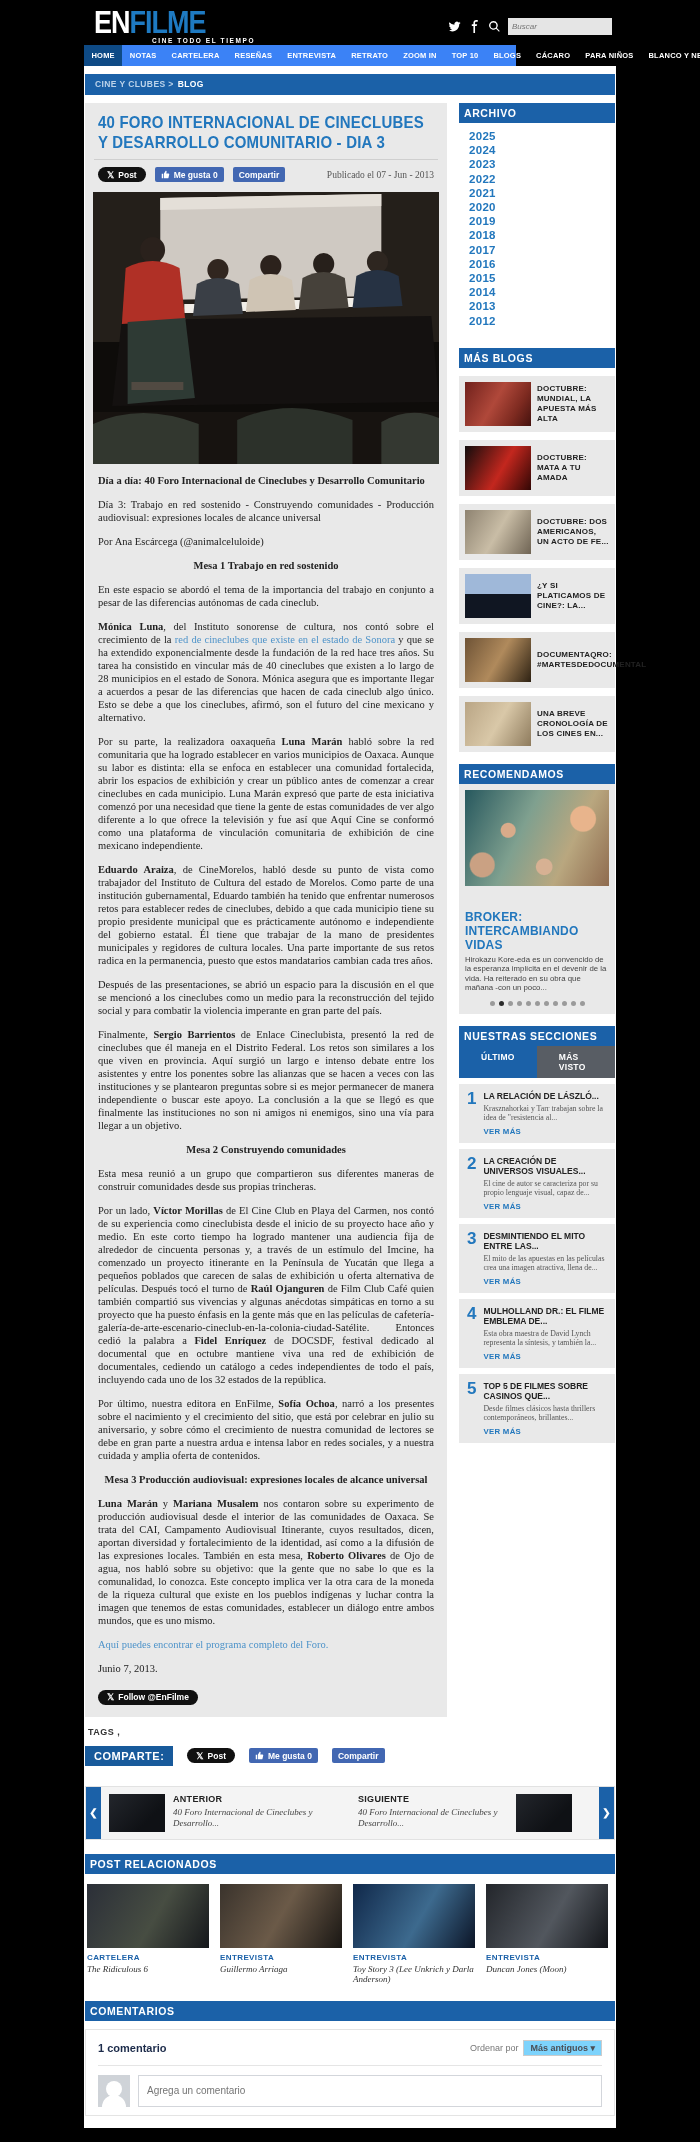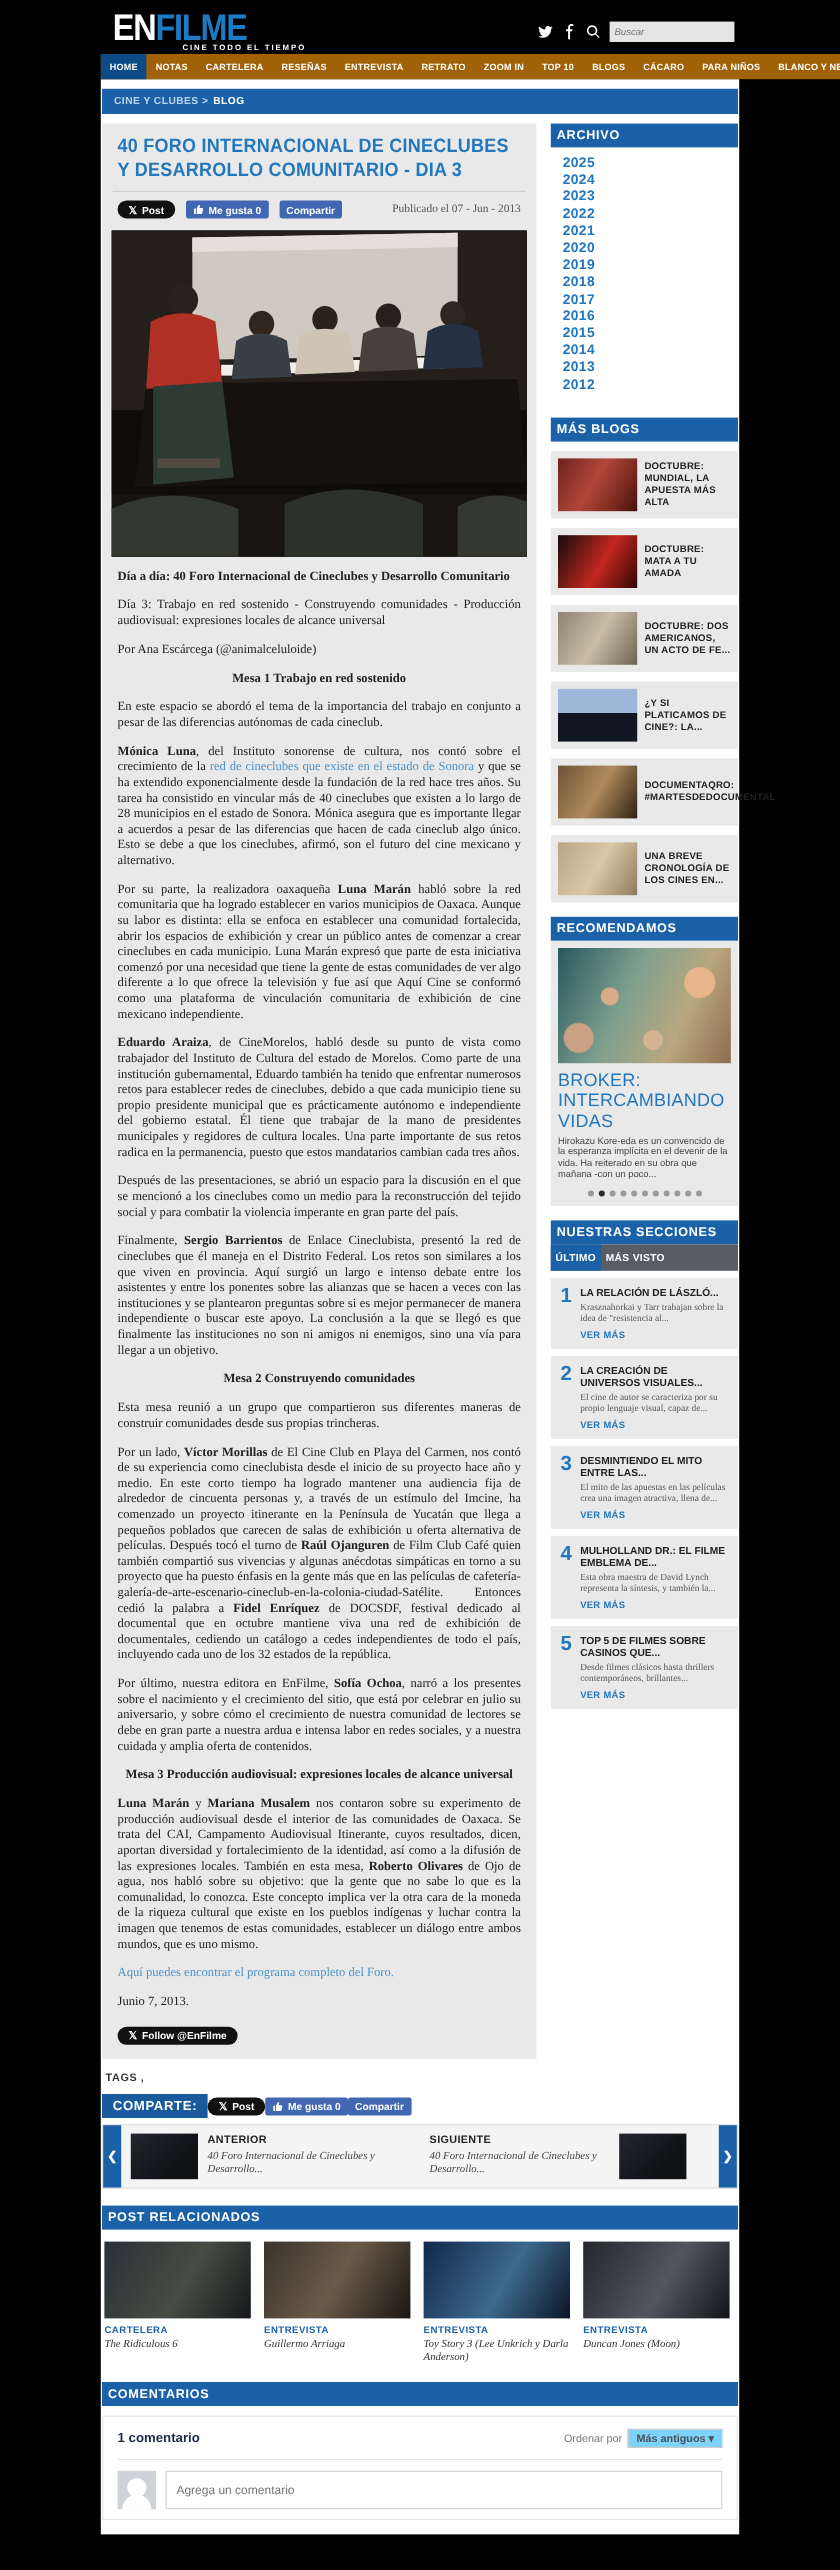--- a/index.html
+++ b/index.html
@@ -9,21 +9,21 @@
   
   .site-header{height:66px;position:relative}
   .logo{position:absolute;left:10px;top:8px;line-height:1}
   .logo-main{font-size:27px;font-weight:bold;letter-spacing:-1px;transform:scaleY(1.15);transform-origin:left top;display:inline-block}
   .logo-en{color:#fff}.logo-filme{color:#1e7ac2}
   .logo-tag{color:#fff;font-size:6.5px;font-weight:bold;letter-spacing:1.6px;margin:3px 0 0 58px}
   .hdr-right{position:absolute;right:4px;top:18px;display:flex;align-items:center;gap:7px}
   .hdr-ico{width:13px;height:13px;fill:#fff;display:block}
   .hdr-search{width:104px;height:17px;background:#e5e5e5;border:0;font-size:8px;font-style:italic;color:#555;padding:0 4px;font-family:Liberation Sans, sans-serif}
   
-  .main-nav{position:absolute;left:0;bottom:0;width:616px;height:21px;background:#a16207;display:flex;align-items:stretch}
+  .main-nav{position:absolute;left:0;bottom:0;width:432px;height:21px;background:#3b82f6;display:flex;align-items:stretch}
   .nav-item{color:#fff;font-size:7.5px;font-weight:bold;letter-spacing:.2px;display:flex;align-items:center;padding:0 7.5px;white-space:nowrap}
   .nav-item.active{background:#0e4craft8}
   .nav-item.active{background:#0e4a85}
   
   .container{background:#fff;padding:8px 1px 12px}
   .breadcrumb{height:21px;background:#1b61a8;color:#bcd3ea;font-size:8.5px;font-weight:bold;line-height:21px;padding:0 10px;letter-spacing:.4px}
   .breadcrumb .cur{color:#fff;margin-left:4px}
   .content{display:flex;padding-top:8px}
   .left-col{width:362px}
   .sidebar{width:156px;margin-left:12px}
@@ -40,21 +40,21 @@
   .photo-wrap svg{display:block;width:100%;height:100%}
   .a-body{margin-top:4px}
   .a-body p{font-family:"Liberation Serif",serif;font-size:10.5px;line-height:13px;color:#222;text-align:justify;margin-bottom:11px}
   .a-body p.bh{font-weight:bold;text-align:center}
   .a-body span.b{font-weight:bold}
   .a-body span.lnk{color:#4e93c9;cursor:pointer}
   .follow-row{margin-top:4px}
   .xglyph{font-weight:bold;font-size:9px}
   
   .tags-row{padding:10px 3px 4px;font-size:9px;font-weight:bold;color:#333;letter-spacing:.5px}
-  .comparte-row{display:flex;align-items:center;margin:5px 0 5px}
+  .comparte-row{display:flex;align-items:center;gap:14px;margin:5px 0 20px}
   .comparte-label{background:#185a9b;color:#fff;font-weight:bold;font-size:11px;padding:4px 9px;letter-spacing:.5px}
   
   .prevnext{display:flex;align-items:stretch;margin-bottom:14px;background:#f4f4f4;border:1px solid #e2e2e2;width:530px}
   .pn-arrow{width:15px;background:#1b61a8;color:#fff;display:flex;align-items:center;justify-content:center;font-size:10px;font-weight:bold}
   .pn-cell{display:flex;gap:8px;padding:7px 8px;flex:1}
   .pn-thumb{width:56px;height:38px;background:linear-gradient(135deg,#23262c,#0f1115 70%)}
   .pn-label{font-size:9px;font-weight:bold;color:#222;letter-spacing:.3px}
   .pn-title{font-family:"Liberation Serif",serif;font-style:italic;font-size:9px;color:#444;line-height:11px;margin-top:3px;max-width:150px}
   
   .section-bar{background:#1b61a8;color:#fff;font-size:10.5px;font-weight:bold;letter-spacing:.6px;padding:4px 5px;transform-origin:left top}
@@ -95,27 +95,27 @@
   .th-docqro{background:linear-gradient(120deg,#6e5336,#b08a5c 50%,#2e2213)}
   .th-cronologia{background:linear-gradient(120deg,#b9a585,#d9c8a8 50%,#8e7b5d)}
   .blog-label{font-size:8px;font-weight:bold;color:#222;line-height:10px;letter-spacing:.2px;align-self:center}
   .reco-card{background:#e9e9e9;padding:6px;margin-top:0}
   .reco-img{height:96px;background:
       radial-gradient(circle at 82% 30%,#e8b48c 0 9%,transparent 10%),
       radial-gradient(circle at 30% 42%,#d9ab8a 0 6%,transparent 7%),
       radial-gradient(circle at 12% 78%,#caa183 0 8%,transparent 9%),
       radial-gradient(circle at 55% 80%,#d7b193 0 7%,transparent 8%),
       linear-gradient(115deg,#27585e,#7fa08f 40%,#b9a77f 70%,#8f6b4f)}
-  .reco-title{color:#2277bd;font-size:15px;font-weight:normal;margin-top:6px;letter-spacing:.2px}
+  .reco-title{color:#2277bd;font-size:12px;font-weight:bold;margin-top:24px;letter-spacing:.2px}
   .reco-text{font-size:7.8px;color:#444;line-height:9.5px;margin-top:3px}
   .dots{display:flex;gap:4px;justify-content:center;margin:8px 0 2px}
   .dot{width:5px;height:5px;border-radius:50%;background:#9a9a9a}
   .dot.active{background:#2b2b2b}
   .tabbar{display:flex;background:#585d64}
-  .tab{color:#fff;font-size:8.5px;font-weight:bold;padding:6px 4px;letter-spacing:.3px}
+  .tab{color:#fff;font-size:8.5px;font-weight:bold;padding:6px 22px;letter-spacing:.3px}
   .tab.active{background:#1b61a8}
   .sec-card{background:#e9e9e9;margin-top:6px;padding:7px 8px;display:flex;gap:7px}
   .sec-num{color:#2277bd;font-size:17px;font-weight:bold;line-height:16px;flex:none}
   .sec-title{font-size:8.5px;font-weight:bold;color:#222;line-height:10px}
   .sec-exc{font-family:"Liberation Serif",serif;font-size:7.8px;color:#555;line-height:9.5px;margin-top:3px}
   .sec-more{color:#2277bd;font-size:7.8px;font-weight:bold;margin-top:4px;letter-spacing:.3px}
 </style>
 </head>
 <body>
 

